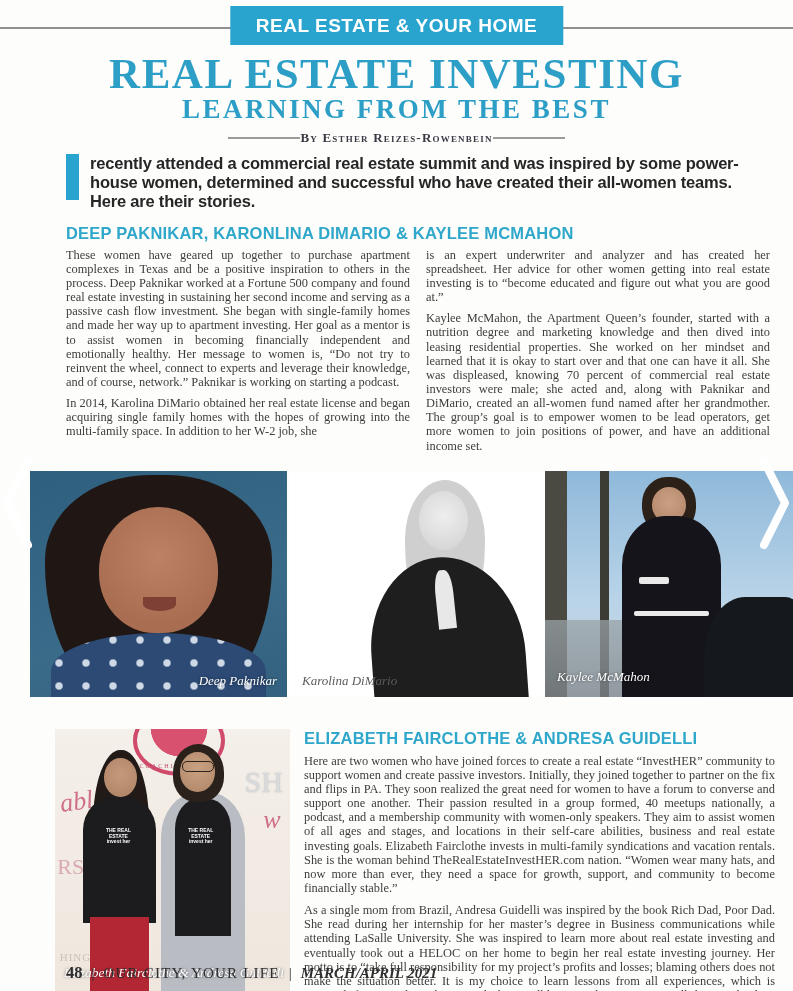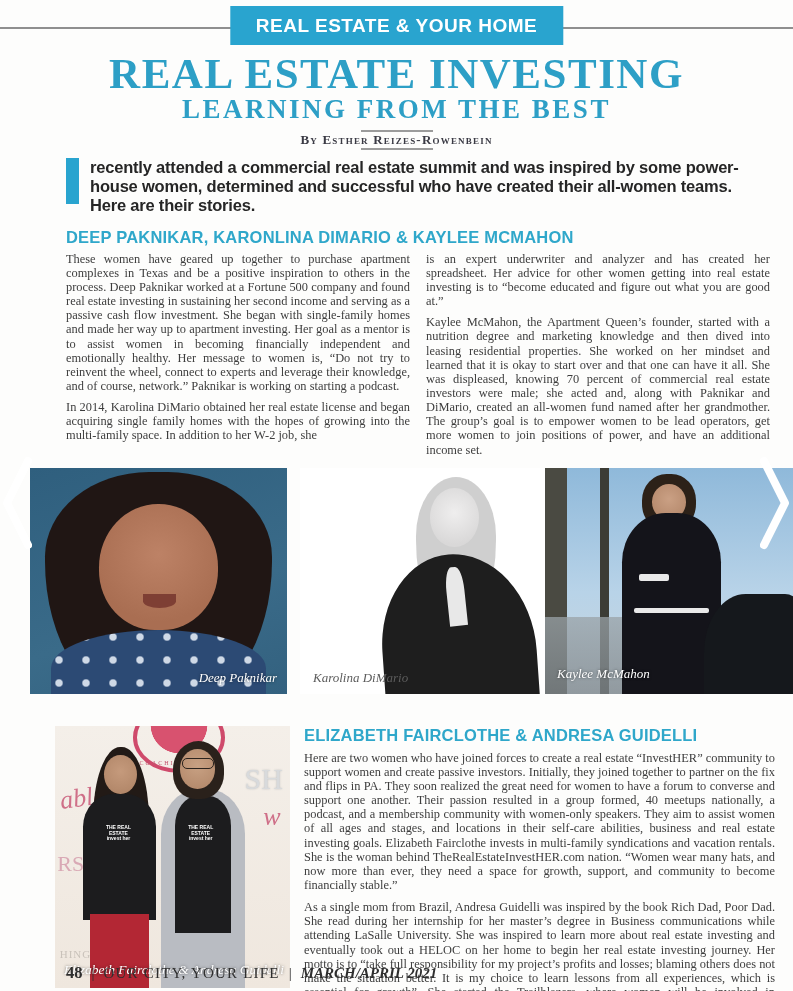--- a/index.html
+++ b/index.html
@@ -19,21 +19,21 @@
   }
   .title{
     margin-top:2px;text-align:center;color:#2d9fc6;
     font-size:43px;font-weight:600;letter-spacing:1.5px;line-height:1.02;
   }
   .subtitle{
     text-align:center;color:#2d9fc6;
     font-size:27px;font-weight:600;letter-spacing:2.5px;line-height:1;
   }
   .byline-row{
-    margin-top:7px;display:flex;align-items:center;justify-content:center;gap:0;flex-direction:column;
+    margin-top:7px;display:flex;align-items:center;justify-content:center;gap:0;
   }
   .byline-row .bl{width:72px;height:2px;background:#9b9b9b;}
   .byline{
     font-size:13px;font-weight:bold;color:#3a3a44;
     font-variant:small-caps;letter-spacing:1.2px;
   }
   
   .intro{display:flex;margin:8px 22px 0 66px;}
   .dropcap{
     flex:none;width:13px;height:46px;background:#29a4cf;margin-right:11px;
@@ -47,21 +47,21 @@
   .sec-heading{
     font-family:"Liberation Sans",sans-serif;font-weight:bold;
     color:#2fa7ca;font-size:16.5px;letter-spacing:.2px;
   }
   .sh1{margin:12px 0 5px 66px;}
   
   .cols{display:flex;gap:16px;margin:0 23px 0 66px;}
   .col{flex:1;}
   .body-txt{font-size:12.4px;line-height:1.14;text-align:justify;color:#3d3d3d;}
   .body-txt p{margin:0 0 7px 0;}
-  .body-txt p:last-child{margin-bottom:3px;}
+  .body-txt p:last-child{margin-bottom:10px;}
   
   .photo-row{position:relative;margin:8px 0 0 30px;width:763px;height:250px;}
   .photo{position:absolute;top:0;height:226px;overflow:hidden;}
   .caption{
     position:absolute;font-style:italic;font-size:13px;color:#fff;
     text-shadow:0 0 3px rgba(0,0,0,.55);white-space:nowrap;
   }
   .caption.dark{color:#5c5c5c;text-shadow:none;}
   
   .ph1{left:0;width:257px;background:linear-gradient(160deg,#2f5f7e 0%,#3a6b89 60%,#33617f 100%);}
@@ -71,21 +71,21 @@
     background:radial-gradient(circle at 50% 40%,#bd8266 0%,#a96e52 70%);
     border-radius:50% 50% 47% 47%;}
   .ph1 .smile{position:absolute;left:44%;top:56%;width:13%;height:6%;
     background:#7e3f34;border-radius:0 0 50% 50%;}
   .ph1 .scarf{position:absolute;left:8%;bottom:-6%;width:84%;height:34%;
     background:#2c4a74;border-radius:50% 50% 0 0;
     background-image:radial-gradient(circle at 8px 7px,rgba(225,233,243,.9) 3px,transparent 4.5px);
     background-size:27px 23px;}
   .ph1 .cap{right:10px;bottom:8px;}
   
-  .ph2{left:270px;width:258px;background:#ffffff;}
+  .ph2{left:259px;width:258px;background:#ffffff;}
   .ph2 .fig{position:absolute;left:70px;top:0;width:175px;height:100%;}
   .ph2 .hair{position:absolute;left:26%;top:4%;width:46%;height:66%;background:#cfcfcf;
     border-radius:50% 50% 42% 42% / 40% 40% 58% 58%;}
   .ph2 .face{position:absolute;left:34%;top:9%;width:28%;height:26%;
     background:radial-gradient(circle at 50% 42%,#efeeee 0%,#d9d8d8 75%);border-radius:50%;}
   .ph2 .blazer{position:absolute;left:6%;bottom:-4%;width:88%;height:66%;background:#1e1e1e;
     border-radius:50% 56% 6% 6% / 66% 72% 0 0;transform:rotate(-4deg);}
   .ph2 .lapel{position:absolute;left:44%;bottom:30%;width:10%;height:26%;background:#e8e8e8;
     transform:rotate(-6deg);border-radius:40% 40% 0 0;}
   .ph2 .cap{left:13px;bottom:8px;}

